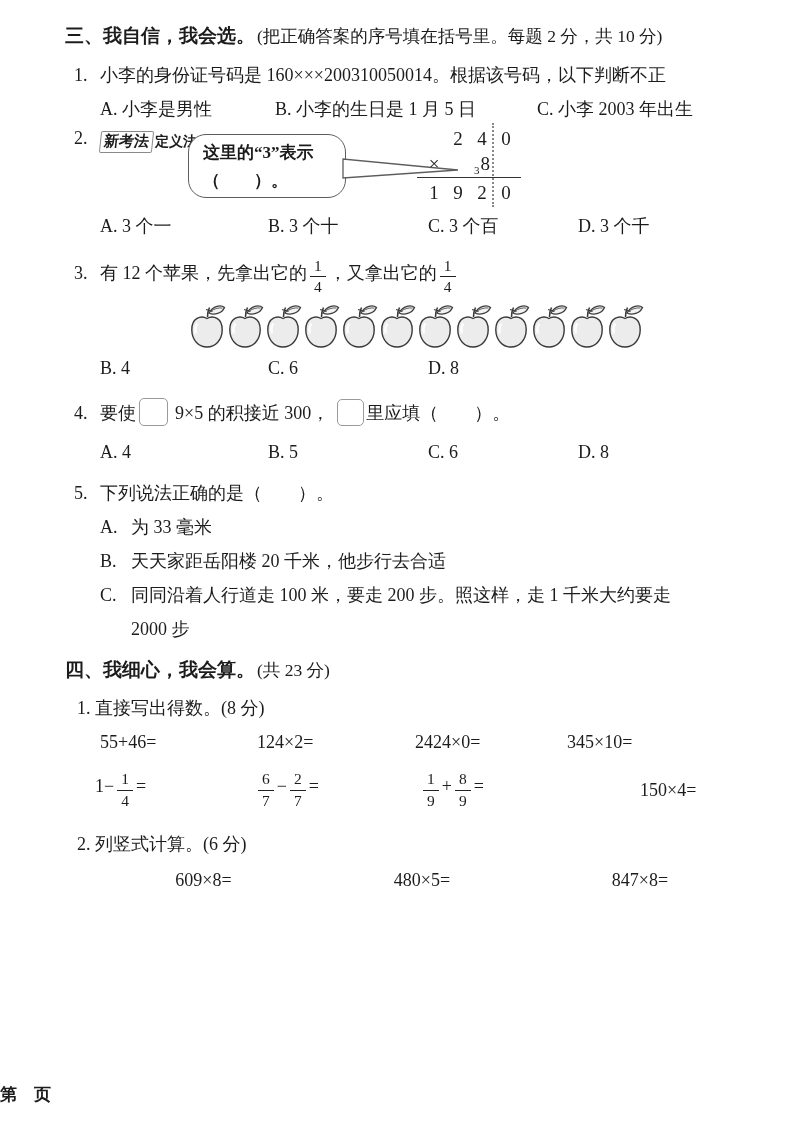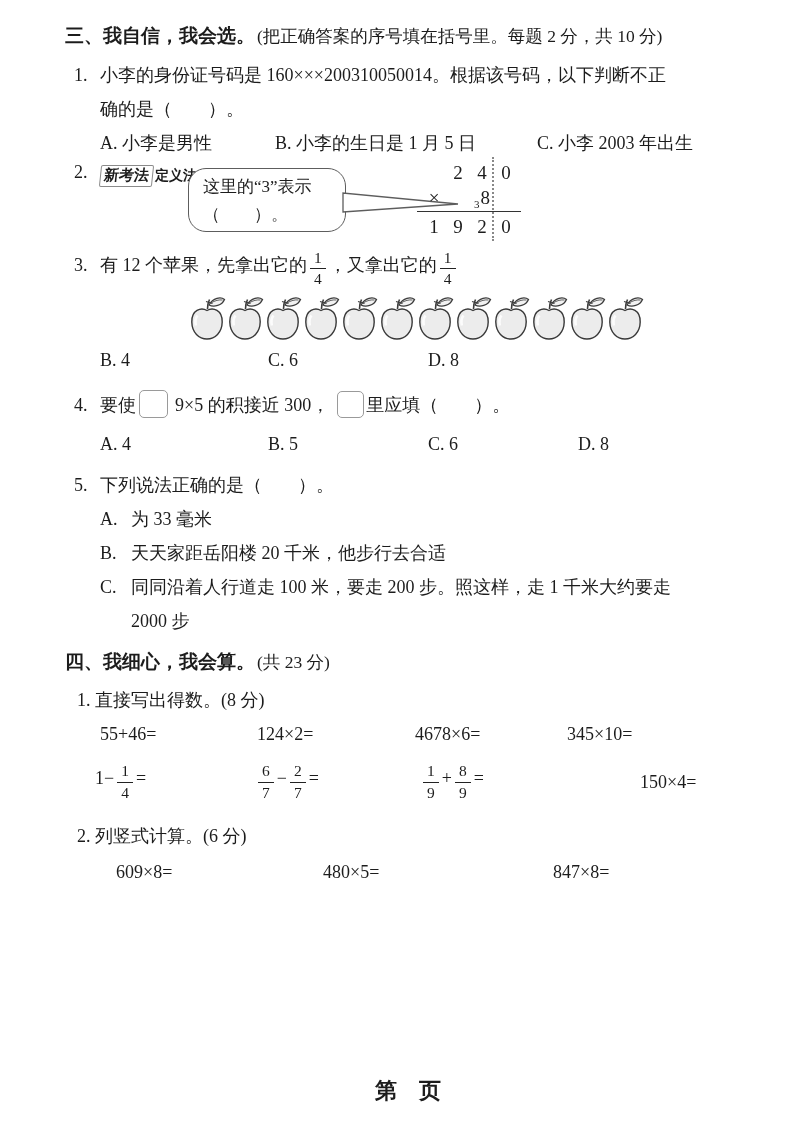--- a/index.html
+++ b/index.html
@@ -55,21 +55,21 @@
     padding:0 3px 1px 3px;
     transform:skewX(-6deg); display:inline-block;
   }
   .badge-fa { font-weight:bold; font-size:14px; margin-left:2px; }
   .bubble {
     position:absolute; left:88px; top:6px;
     width:158px; height:64px; box-sizing:border-box;
     border:1.5px solid #5d5d5d; border-radius:18px;
     padding:4px 12px 0 14px;
     background:#fff; z-index:2;
-    font-size:17px; line-height:28px;
+    font-size:17px; line-height:28px;font-weight:bold;
   }
   .tail-svg { position:absolute; left:0; top:0; width:640px; height:80px; z-index:3; pointer-events:none; }
   .mult { position:absolute; left:322px; top:-2px; z-index:4; }
   .m-row { display:grid; grid-template-columns:repeat(4,24px); }
   .m-cell { text-align:center; font-size:19px; height:25px; line-height:25px; }
   .carry { font-size:11px; vertical-align:-4px; margin-right:1px; }
   .m-rule { width:104px; margin-left:-5px; border-top:1.6px solid #333; height:1px; margin-top:1px; margin-bottom:1px; }
   .m-dot { position:absolute; left:70px; top:-3px; height:84px; border-left:2px dotted #888; }
   
   .q3-stem { line-height:46px; }
@@ -100,46 +100,44 @@
     line-height:32px; margin-left:35px; margin-top:2px;
   }
   .calc-row2 {
     display:grid; grid-template-columns:160px 165px 165px auto;
     margin-left:30px; margin-top:6px; height:52px; align-items:center;
   }
   .calc-row2 .expr { white-space:nowrap; }
   .calc-row2 .expr:last-child { padding-left:55px; }
   .calc-row3 {
     display:grid; grid-template-columns:207px 230px auto;
-    line-height:32px; margin-left:51px; margin-top:4px;
+    line-height:32px; margin-left:35px; margin-top:4px;text-align:center;
   }
   .sub2 { margin-top:12px; }
   
   .footer {
     position:absolute; left:0; right:0; bottom:16px;
-    text-align:center;
     font-family:"Liberation Sans","DejaVu Sans",sans-serif;
-    font-weight:bold; font-size:22px;padding-left:23px;
+    font-weight:bold; font-size:17px;
   }
 </style>
 </head>
 <body>
 
 <div class="page">
 
   <div class="sec-heading">
     <span>三、我自信，我会选。</span><span class="note">(把正确答案的序号填在括号里。每题 2 分，共 10 分)</span>
   </div>
 
   <div class="q">
     <div class="q-line">
       <span class="q-num">1.</span>
       <span>小李的身份证号码是 160×××200310050014。根据该号码，以下判断不正</span>
     </div>
-    <div class="q-line">确的是（　　）。</div>
     <div class="opts-q1">
       <span>A. 小李是男性</span>
       <span>B. 小李的生日是 1 月 5 日</span>
       <span>C. 小李 2003 年出生</span>
     </div>
   </div>
 
   <div class="q">
     <div class="q2-visual">
       <span class="q-num" style="left:-26px;">2.</span>
@@ -169,20 +167,26 @@
         </div>
         <div class="m-rule"></div>
         <div class="m-row">
           <span class="m-cell">1</span>
           <span class="m-cell">9</span>
           <span class="m-cell">2</span>
           <span class="m-cell">0</span>
         </div>
       </div>
     </div>
+    <div class="opts4">
+      <span>A. 3 个一</span>
+      <span>B. 3 个十</span>
+      <span>C. 3 个百</span>
+      <span>D. 3 个千</span>
+    </div>
   </div>
 
   <div class="q">
     <div class="q-line q3-stem">
       <span class="q-num">3.</span>
       <span>有 12 个苹果，先拿出它的</span><span class="frac"><span class="fn">1</span><span class="fd">4</span></span><span>，又拿出它的</span><span class="frac"><span class="fn">1</span><span class="fd">4</span></span>
     </div>
     <div class="apples">
   <svg class="apple" width="38" height="50" viewBox="0 0 38 50">
     <path d="M21 13 C 25 5.5, 33 4.5, 36.5 7.5 C 34 13.5, 26 15.5, 21 13 Z" fill="#f2f2f2" stroke="#3c3c3c" stroke-width="1.3"></path>
@@ -335,21 +339,21 @@
   <div class="sec4">
     <div class="sec-heading">
       <span>四、我细心，我会算。</span><span class="note">(共 23 分)</span>
     </div>
 
     <div class="sub-line">1. 直接写出得数。(8 分)</div>
 
     <div class="calc-row1">
       <span>55+46=</span>
       <span>124×2=</span>
-      <span>4678×6=</span>
+      <span>2424×0=</span>
       <span>345×10=</span>
     </div>
 
     <div class="calc-row2">
       <span class="expr">
         <span>1−</span><span class="frac"><span class="fn">1</span><span class="fd">4</span></span><span>=</span>
       </span>
       <span class="expr">
         <span class="frac"><span class="fn">6</span><span class="fd">7</span></span><span>−</span><span class="frac"><span class="fn">2</span><span class="fd">7</span></span><span>=</span>
       </span>

